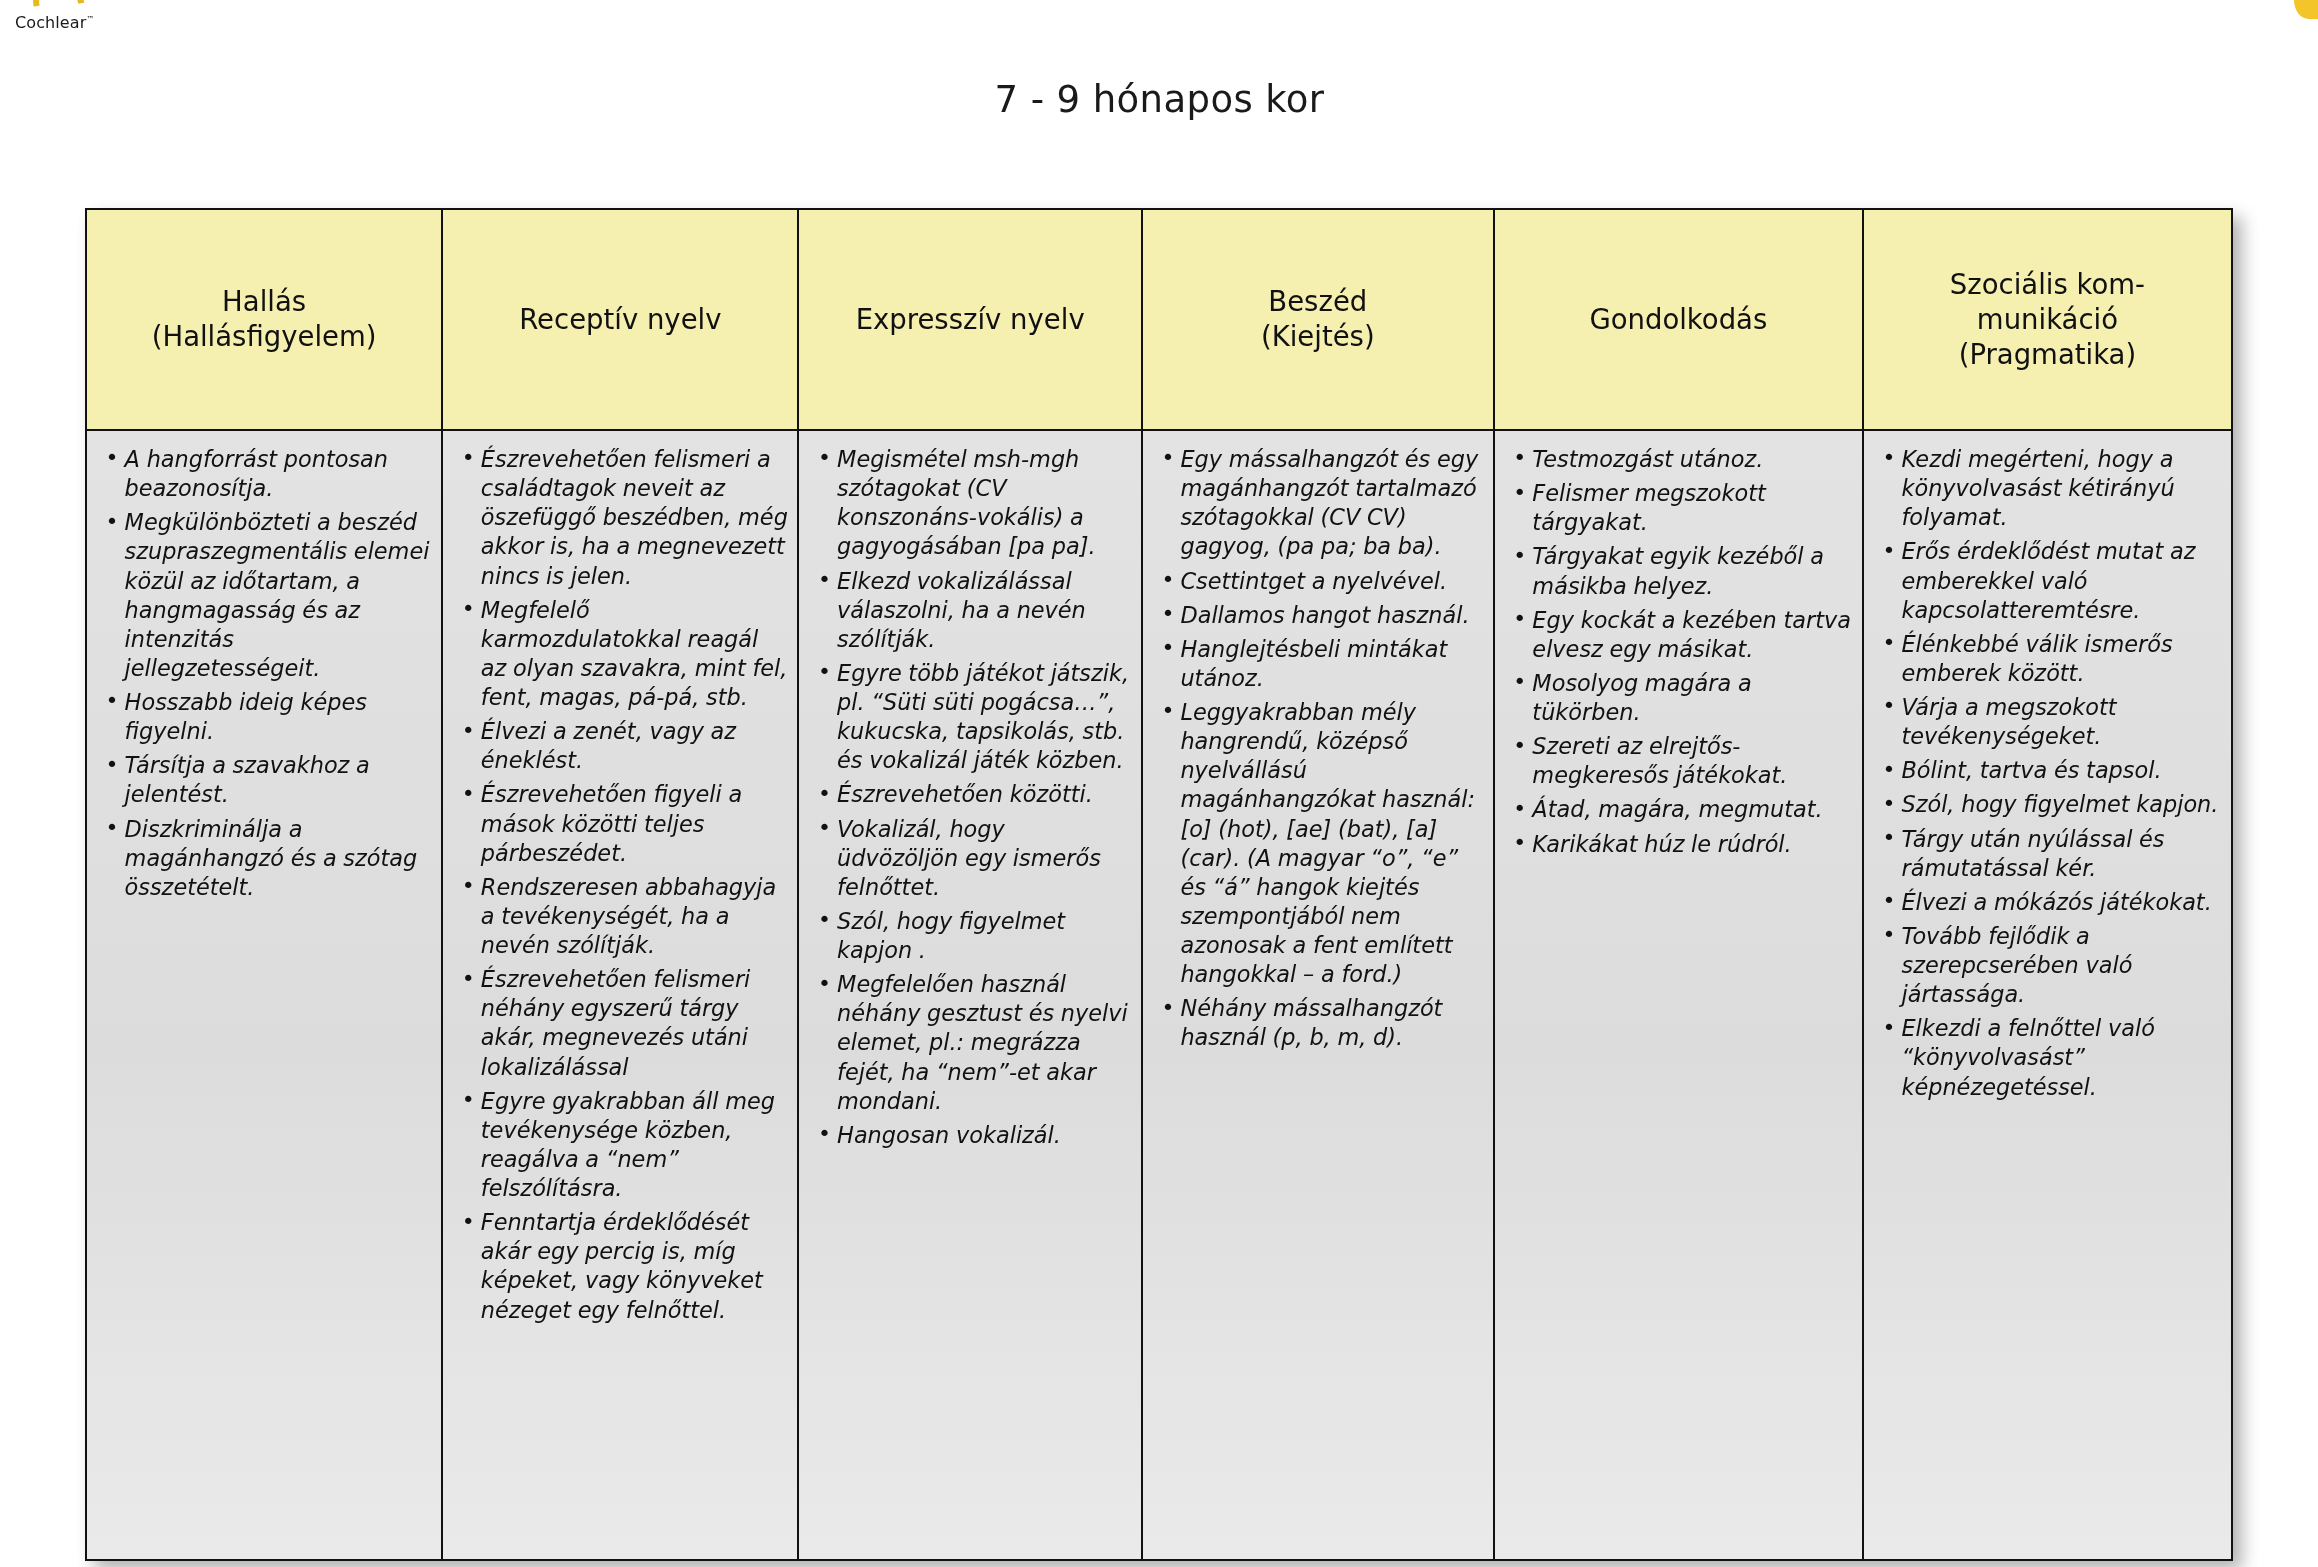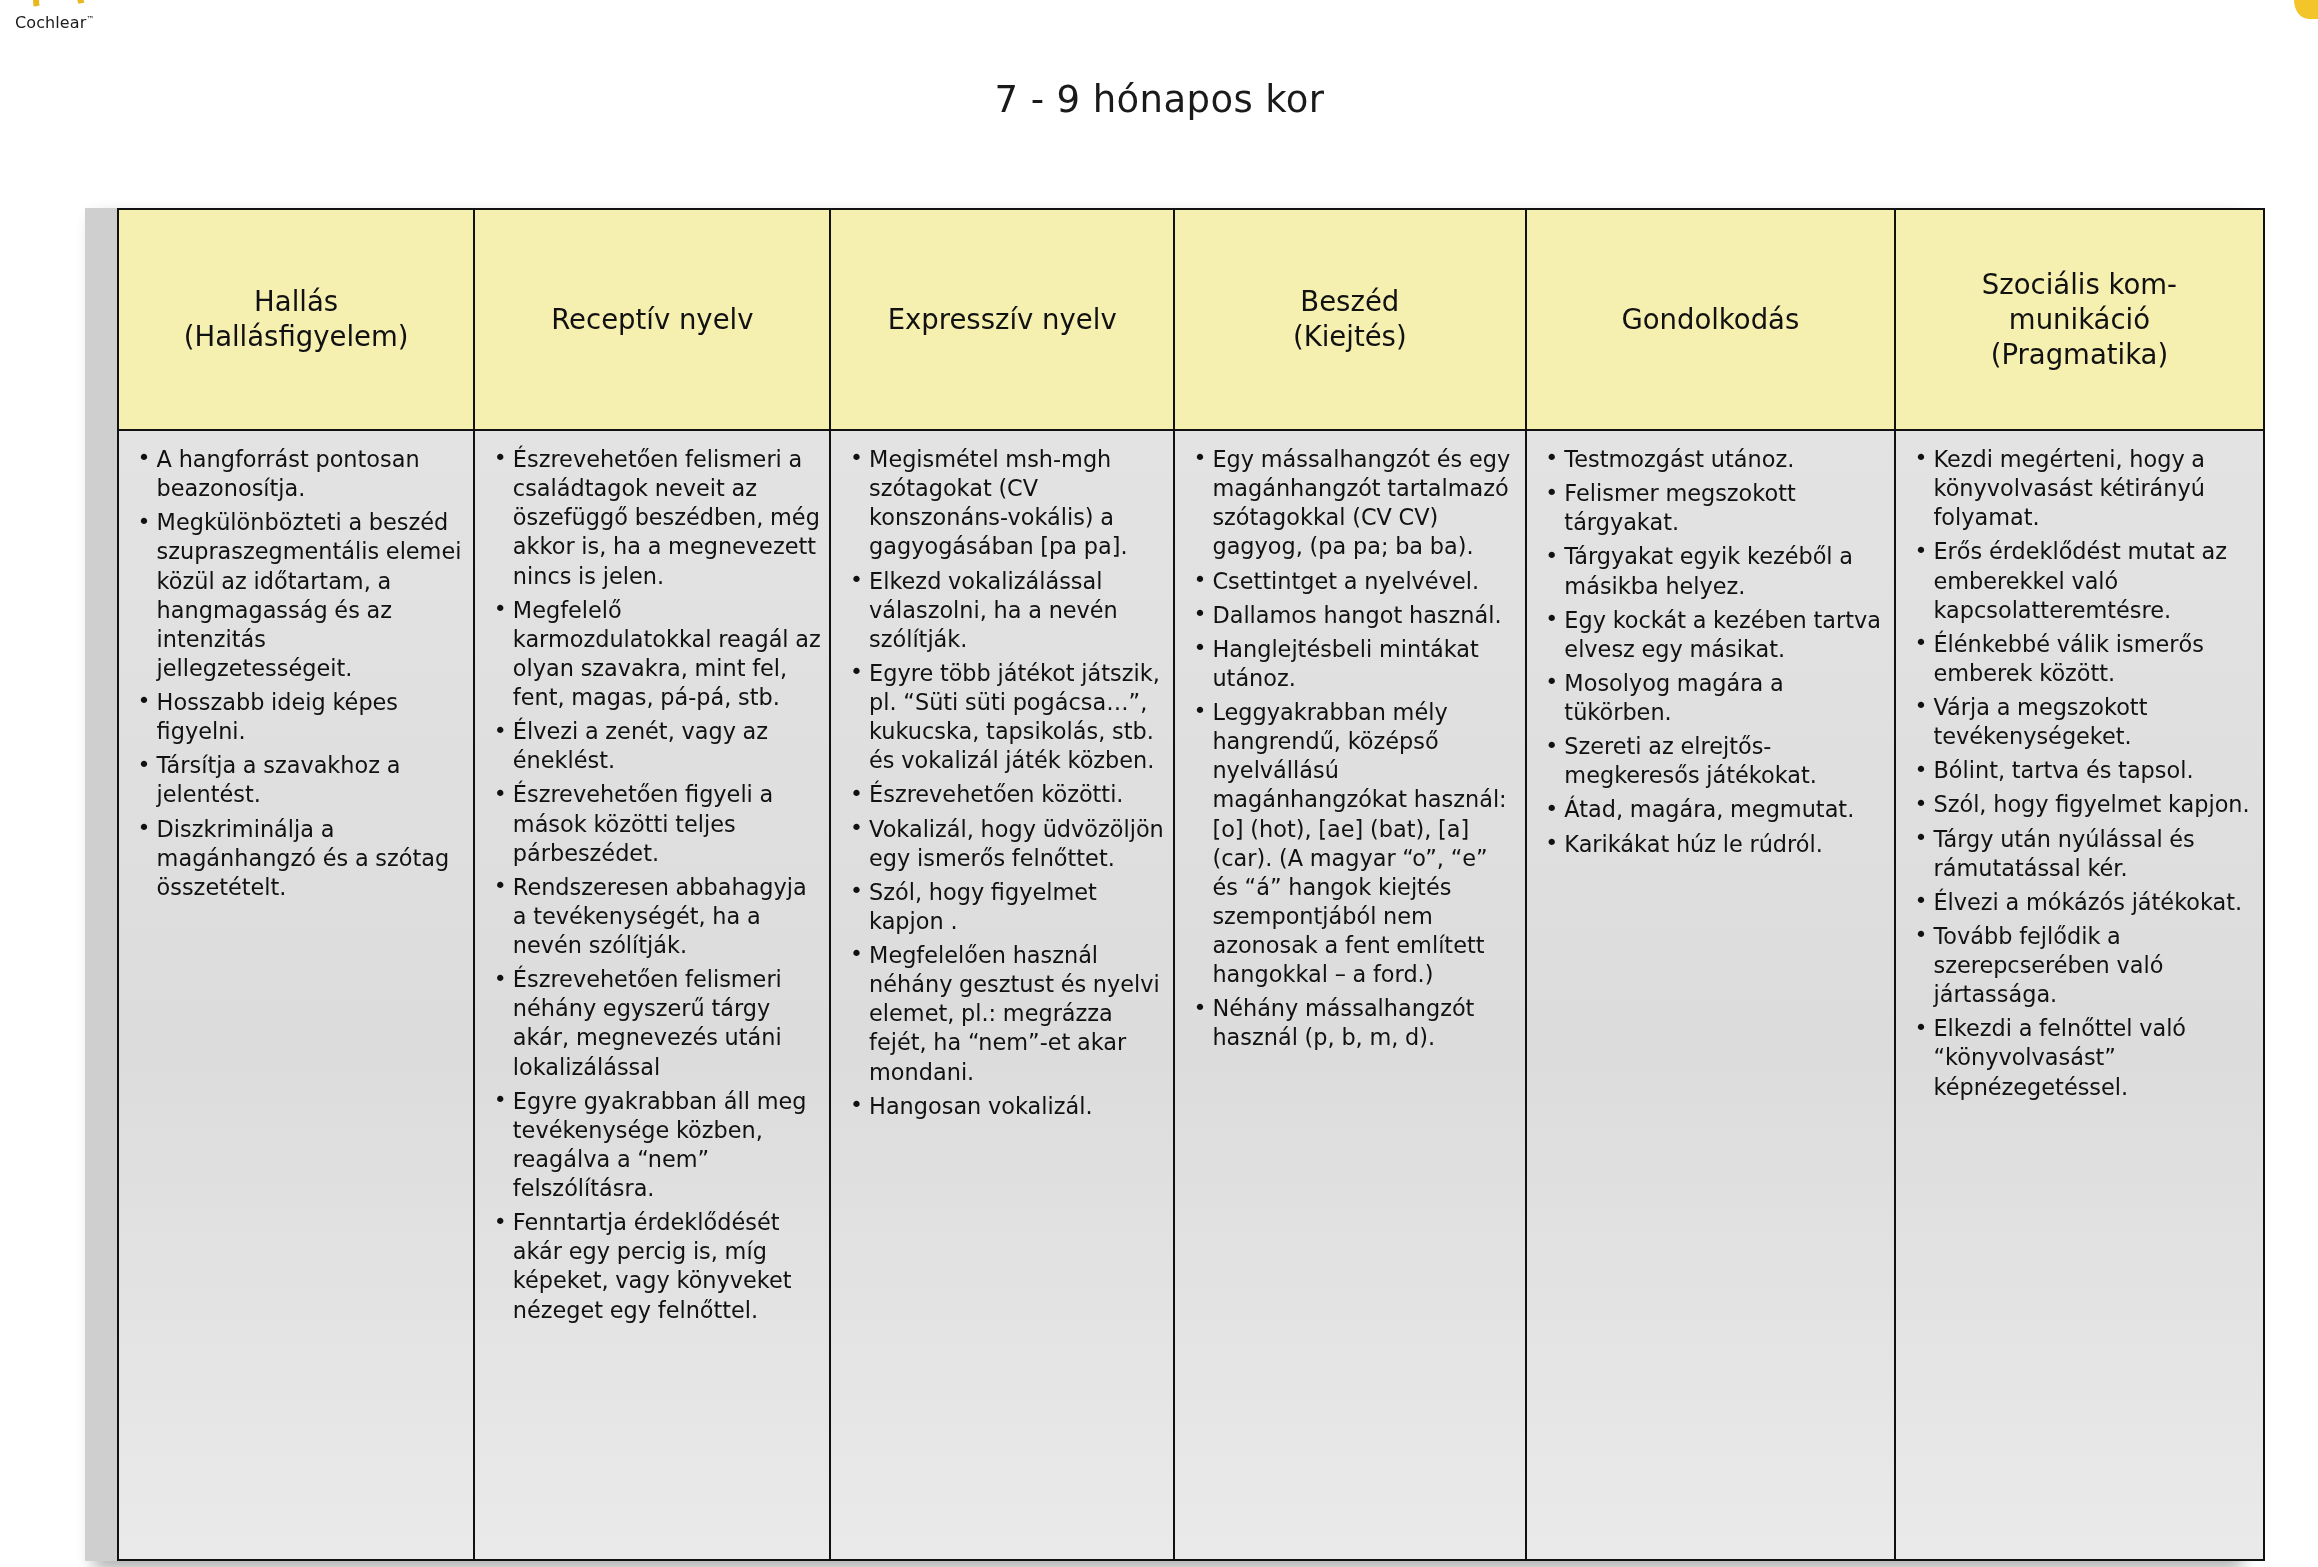--- a/index.html
+++ b/index.html
@@ -81,21 +81,20 @@
     width: 2148px;
     height: 1353px;
     box-shadow: 8.7px 8.7px 16px rgba(0,0,0,0.30);
     background: #cfcfcf;
   }
   table.grid {
     border-collapse: collapse;
     table-layout: fixed;
     width: 100%;
     height: 100%;
-    margin-left: 32px;
   }
   table.grid col.c0 { width: 16.6%; }
   table.grid col.c1 { width: 16.6%; }
   table.grid col.c2 { width: 16.0%; }
   table.grid col.c3 { width: 16.4%; }
   table.grid col.c4 { width: 17.2%; }
   table.grid col.c5 { width: 17.2%; }
 
   th.head {
     background: #f5efb0;
@@ -113,20 +112,21 @@
     border: 2.2px solid #111111;
     border-top: 2.2px solid #111111;
     vertical-align: top;
     background: linear-gradient(to bottom, #e3e3e3 0%, #dcdcdc 55%, #eaeaea 100%);
     padding: 14.5px 8.7px 10px 11.6px;
   }
   td.cell ul {
     margin: 0;
     padding: 0 0 0 26px;
     list-style: none;
+    font-style: italic;
   }
   td.cell li {
     position: relative;
     font-size: 22.4px;
     line-height: 1.30;
     margin-bottom: 5px;
     color: #111111;
     word-spacing: -0.4px;
   }
   td.cell li:before {

